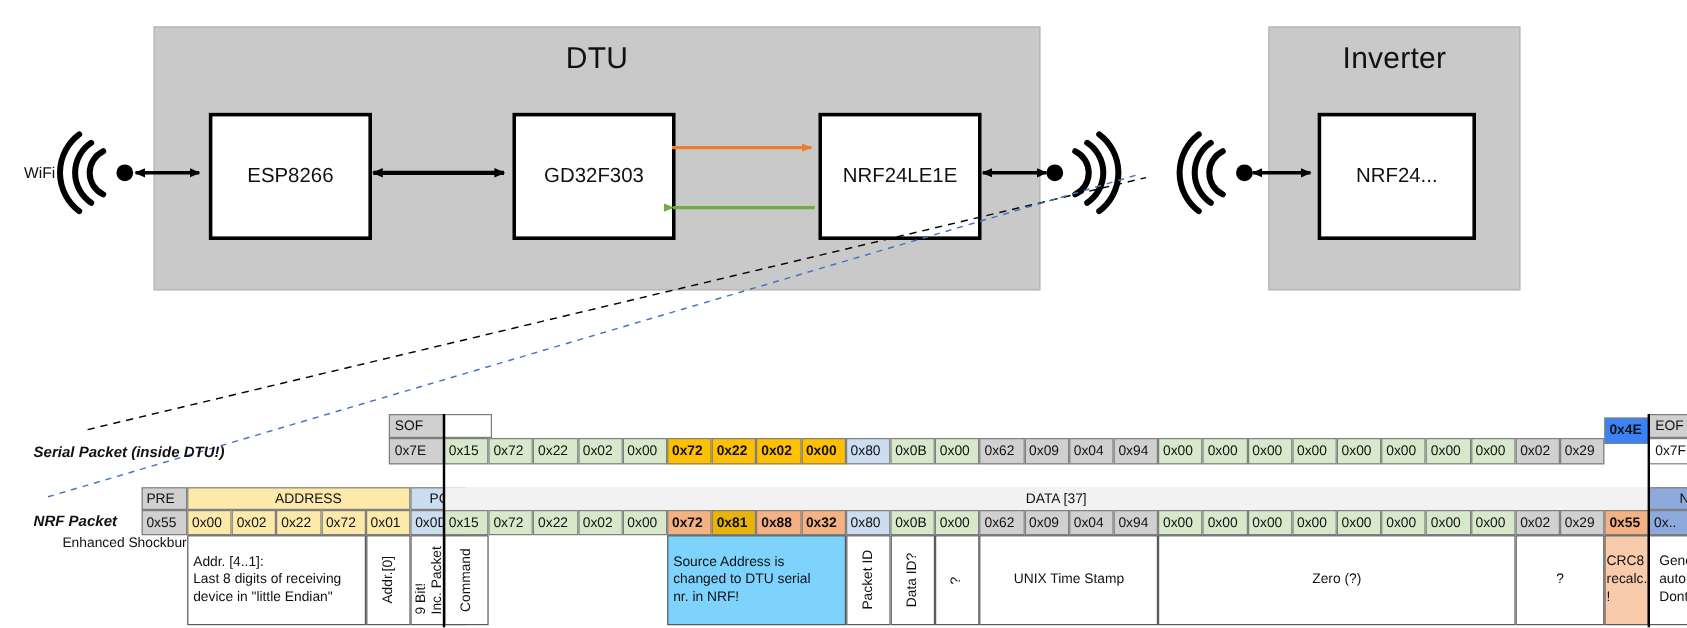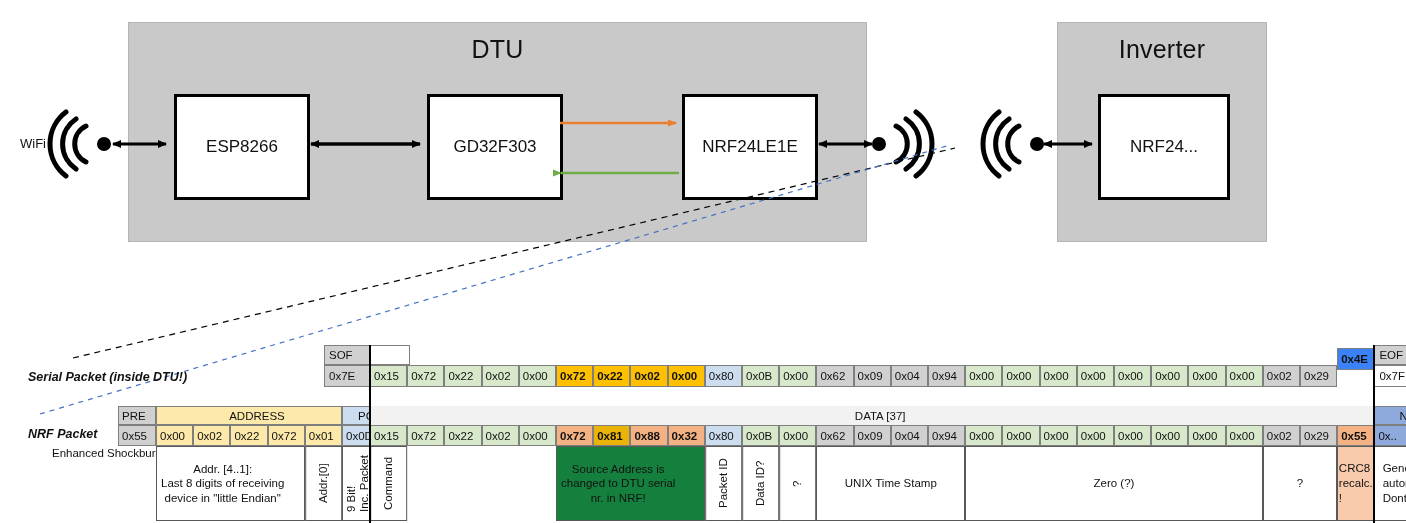--- a/index.html
+++ b/index.html
@@ -32,21 +32,21 @@
        font-size:11.5px;display:flex;align-items:center;
        color:#111;overflow:hidden;white-space:nowrap;}
   .cell.hx{padding-left:2px;}
   .cell.ctr{justify-content:center;padding-left:16px;}
   .cell.bold{font-weight:bold;}
 
   .desc{position:absolute;box-sizing:border-box;border:1px solid #595959;
        background:#fff;font-size:11.5px;color:#111;
        display:flex;align-items:center;justify-content:center;text-align:left;
        padding:2px 3px;line-height:1.25;overflow:hidden;}
-  .desc.left{justify-content:flex-start;text-align:center;padding-left:4px;}
+  .desc.left{justify-content:flex-start;text-align:left;padding-left:4px;}
   .desc.vert{writing-mode:vertical-rl;transform:rotate(180deg);
        justify-content:flex-start;align-items:center;padding:0;}
 
   .thickline{position:absolute;background:#000;}
 </style>
 </head>
 <body>
 
 <div id="top-diagram">
 
@@ -204,21 +204,21 @@
     <div class="cell hx" style="left: 1188.4px; top: 425px; width: 37.2px; height: 21px; background: rgb(216, 233, 203); padding-left: 3px;">0x00</div>
     <div class="cell hx" style="left: 1225.6px; top: 425px; width: 37.2px; height: 21px; background: rgb(216, 233, 203); padding-left: 3px;">0x00</div>
     <div class="cell hx" style="left: 1262.8px; top: 425px; width: 37.2px; height: 21px; background: rgb(208, 208, 208); padding-left: 3px;">0x02</div>
     <div class="cell hx" style="left: 1300px; top: 425px; width: 37.2px; height: 21px; background: rgb(208, 208, 208); padding-left: 3px;">0x29</div>
     <div class="cell hx bold" style="left: 1337.2px; top: 425px; width: 37.2px; height: 21px; background: rgb(244, 177, 131); padding-left: 3px;">0x55</div>
     <div class="cell hx" style="left: 1374.4px; top: 425px; width: 43px; height: 21px; background: rgb(142, 169, 219); padding-left: 3px;">0x..</div>
     <div class="desc left" style="left: 156px; top: 446px; width: 148.8px; height: 75px; background: rgb(255, 255, 255);">Addr. [4..1]:<br>Last 8 digits of receiving<br>device in "little Endian"</div>
     <div class="desc vert" style="left: 304.8px; top: 446px; width: 37.2px; height: 75px; background: rgb(255, 255, 255); justify-content: center;">Addr.[0]</div>
     <div class="desc vert" style="left: 342px; top: 446px; width: 46px; height: 75px; background: rgb(255, 255, 255); justify-content: center; white-space: nowrap; line-height: 1.15;">9 Bit!<br>Inc. Packet<br>Length</div>
     <div class="desc vert" style="left: 370px; top: 446px; width: 37.2px; height: 75px; background: rgb(255, 255, 255); justify-content: center;">Command</div>
-    <div class="desc left" style="left: 556px; top: 446px; width: 148.8px; height: 75px; background: #15803d;">Source Address is<br>changed to DTU serial<br>nr. in NRF!</div>
+    <div class="desc left" style="left: 556px; top: 446px; width: 148.8px; height: 75px; background: #7dd3fc;">Source Address is<br>changed to DTU serial<br>nr. in NRF!</div>
     <div class="desc vert" style="left: 704.8px; top: 446px; width: 37.2px; height: 75px; background: rgb(255, 255, 255); justify-content: center;">Packet ID</div>
     <div class="desc vert" style="left: 742px; top: 446px; width: 37.2px; height: 75px; background: rgb(255, 255, 255); justify-content: center;">Data ID?</div>
     <div class="desc vert" style="left: 779.2px; top: 446px; width: 37.2px; height: 75px; background: rgb(255, 255, 255); justify-content: center;">?</div>
     <div class="desc" style="left: 816.4px; top: 446px; width: 148.8px; height: 75px; background: rgb(255, 255, 255);">UNIX Time Stamp</div>
     <div class="desc" style="left: 965.2px; top: 446px; width: 297.6px; height: 75px; background: rgb(255, 255, 255);">Zero (?)</div>
     <div class="desc" style="left: 1262.8px; top: 446px; width: 74.4px; height: 75px; background: rgb(255, 255, 255);">?</div>
     <div class="desc" style="left: 1337.2px; top: 446px; width: 37.2px; height: 75px; background: rgb(248, 203, 173); line-height: 1.3;">CRC8<br>recalc.<br>!</div>
     <div class="desc" style="left: 1374.4px; top: 446px; width: 86px; height: 75px; background: rgb(255, 255, 255); line-height: 1.3;">Generated<br>automatically.<br>Dont Care!</div>
     <div class="thickline" style="left: 369px; top: 345px; width: 2px; height: 178px;"></div>
     <div class="thickline" style="left: 1373.4px; top: 345px; width: 2px; height: 178px;"></div>

